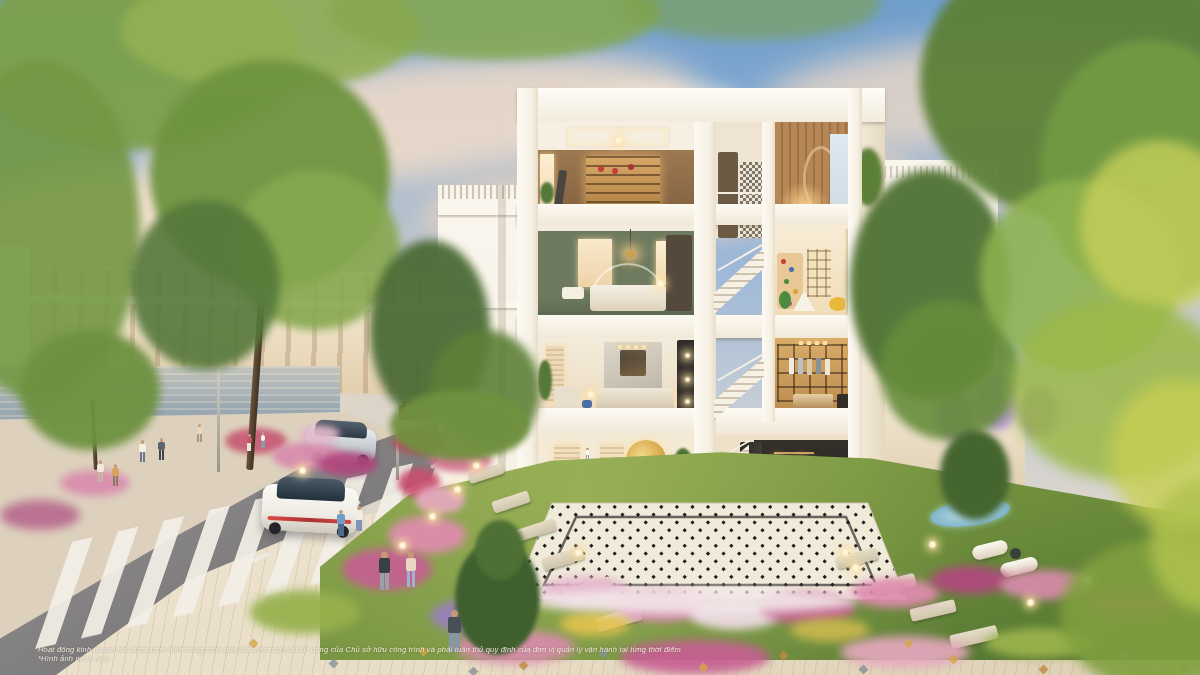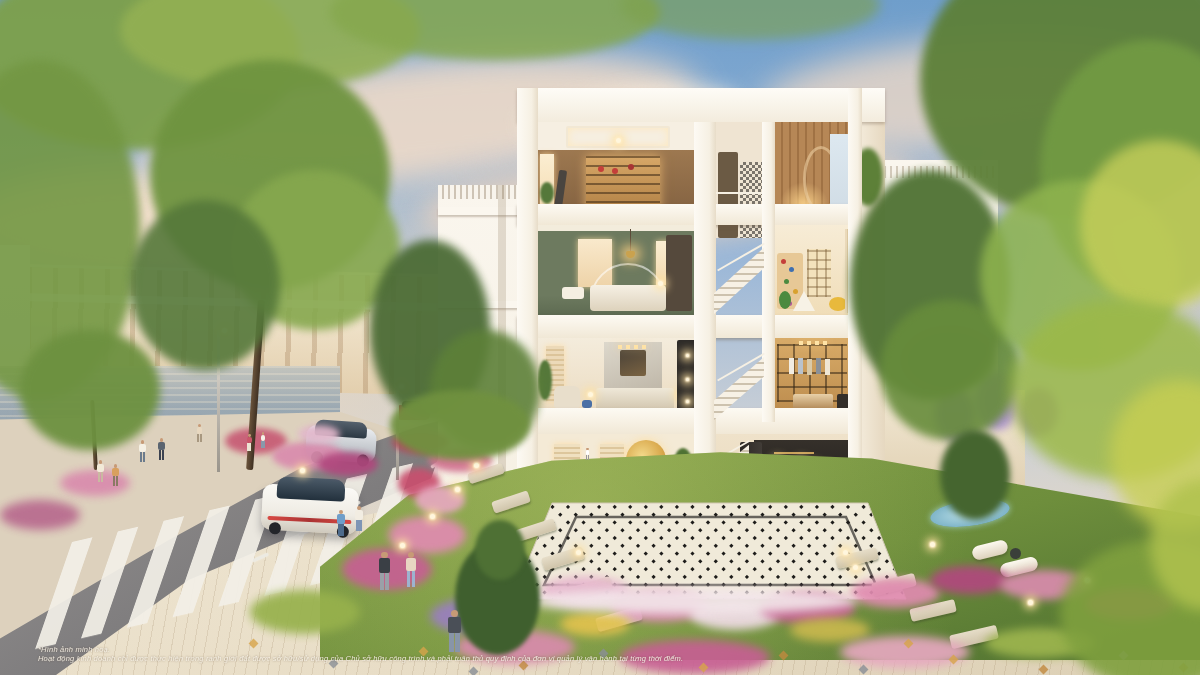--- a/index.html
+++ b/index.html
@@ -489,16 +489,16 @@
         <div style="position: relative; width: 10.45px; height: 19px; margin: 0px auto; background: linear-gradient(90deg, rgb(136, 149, 168) 0px, rgb(136, 149, 168) 42%, transparent 42%, transparent 58%, rgb(136, 149, 168) 58%);"></div>
       </div>
       <div class="person" style="position: absolute; left: 585px; top: 448px; width: 4.95px;">
         <div style="position: relative; width: 2.09px; height: 2.09px; border-radius: 50%; background: rgb(199, 154, 118); margin: 0px auto;"></div>
         <div style="position: relative; width: 3.575px; height: 4.675px; background: rgb(255, 255, 255); border-radius: 2px; margin: 0px auto;"></div>
         <div style="position: relative; width: 3.025px; height: 5.5px; margin: 0px auto; background: linear-gradient(90deg, rgb(153, 153, 153) 0px, rgb(153, 153, 153) 42%, transparent 42%, transparent 58%, rgb(153, 153, 153) 58%);"></div>
       </div>
     </div>
 
   <div id="disclaimer" class="abs">
+    <div>Hoạt động kinh doanh chỉ được thực hiện trong ranh giới đất được sở hữu/sử dụng của Chủ sở hữu công trình và phải tuân thủ quy định của đơn vị quản lý vận hành tại từng thời điểm.</div>
     <div>*Hình ảnh minh hoạ.</div>
-    <div>Hoạt động kinh doanh chỉ được thực hiện trong ranh giới đất được sở hữu/sử dụng của Chủ sở hữu công trình và phải tuân thủ quy định của đơn vị quản lý vận hành tại từng thời điểm.</div>
   </div>
 </div>
 
 </body></html>

